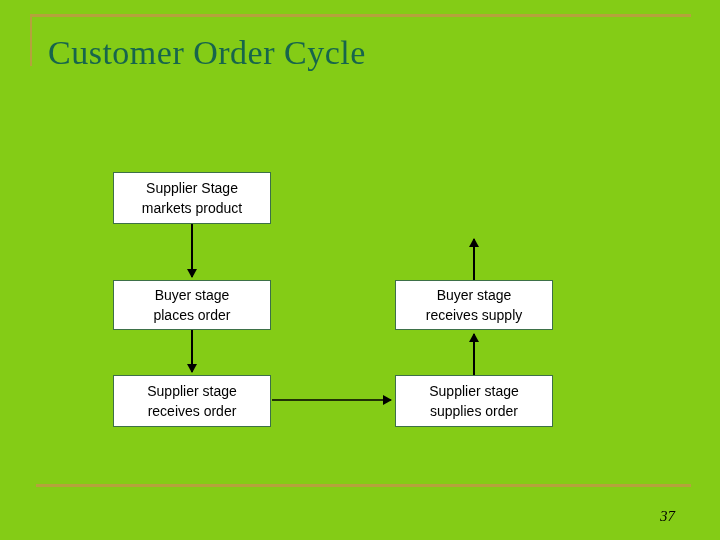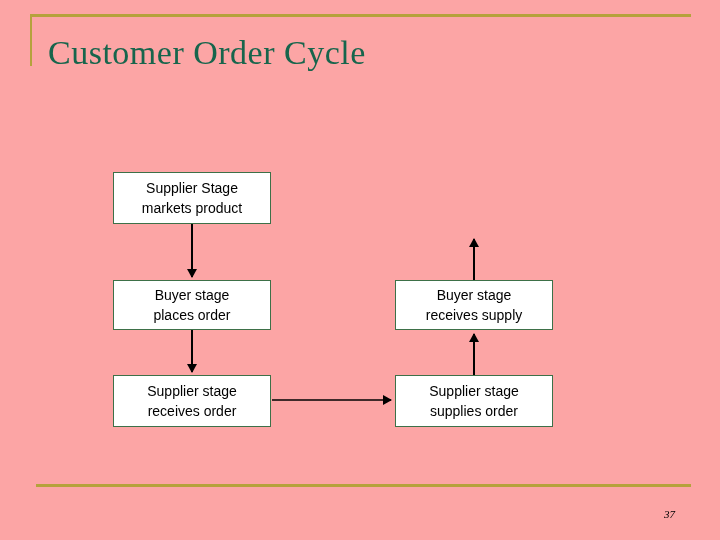--- a/index.html
+++ b/index.html
@@ -5,21 +5,21 @@
   html, body {
     margin: 0;
     padding: 0;
     background: #ffffff;
     font-family: "Liberation Sans", sans-serif;
   }
   .slide {
     position: relative;
     width: 720px;
     height: 540px;
-    background: #fca5a5;
+    background: #84cc16;
     overflow: hidden;
   }
   
   .top-accent-line {
     position: absolute;
     left: 30px;
     top: 14px;
     width: 661px;
     height: 3px;
     background: #b5a23c;
@@ -81,21 +81,21 @@
     width: 720px;
     height: 540px;
     pointer-events: none;
   }
   .page-number {
     position: absolute;
     right: 45px;
     top: 508px;
     font-family: "Liberation Serif", "DejaVu Serif", serif;
     font-style: italic;
-    font-size: 11px;
+    font-size: 15px;
     color: #000000;
   }
 </style>
 </head>
 <body>
 
 <div class="slide">
 
   <div class="top-accent-line"></div>
   <div class="title-accent-bracket"></div>

